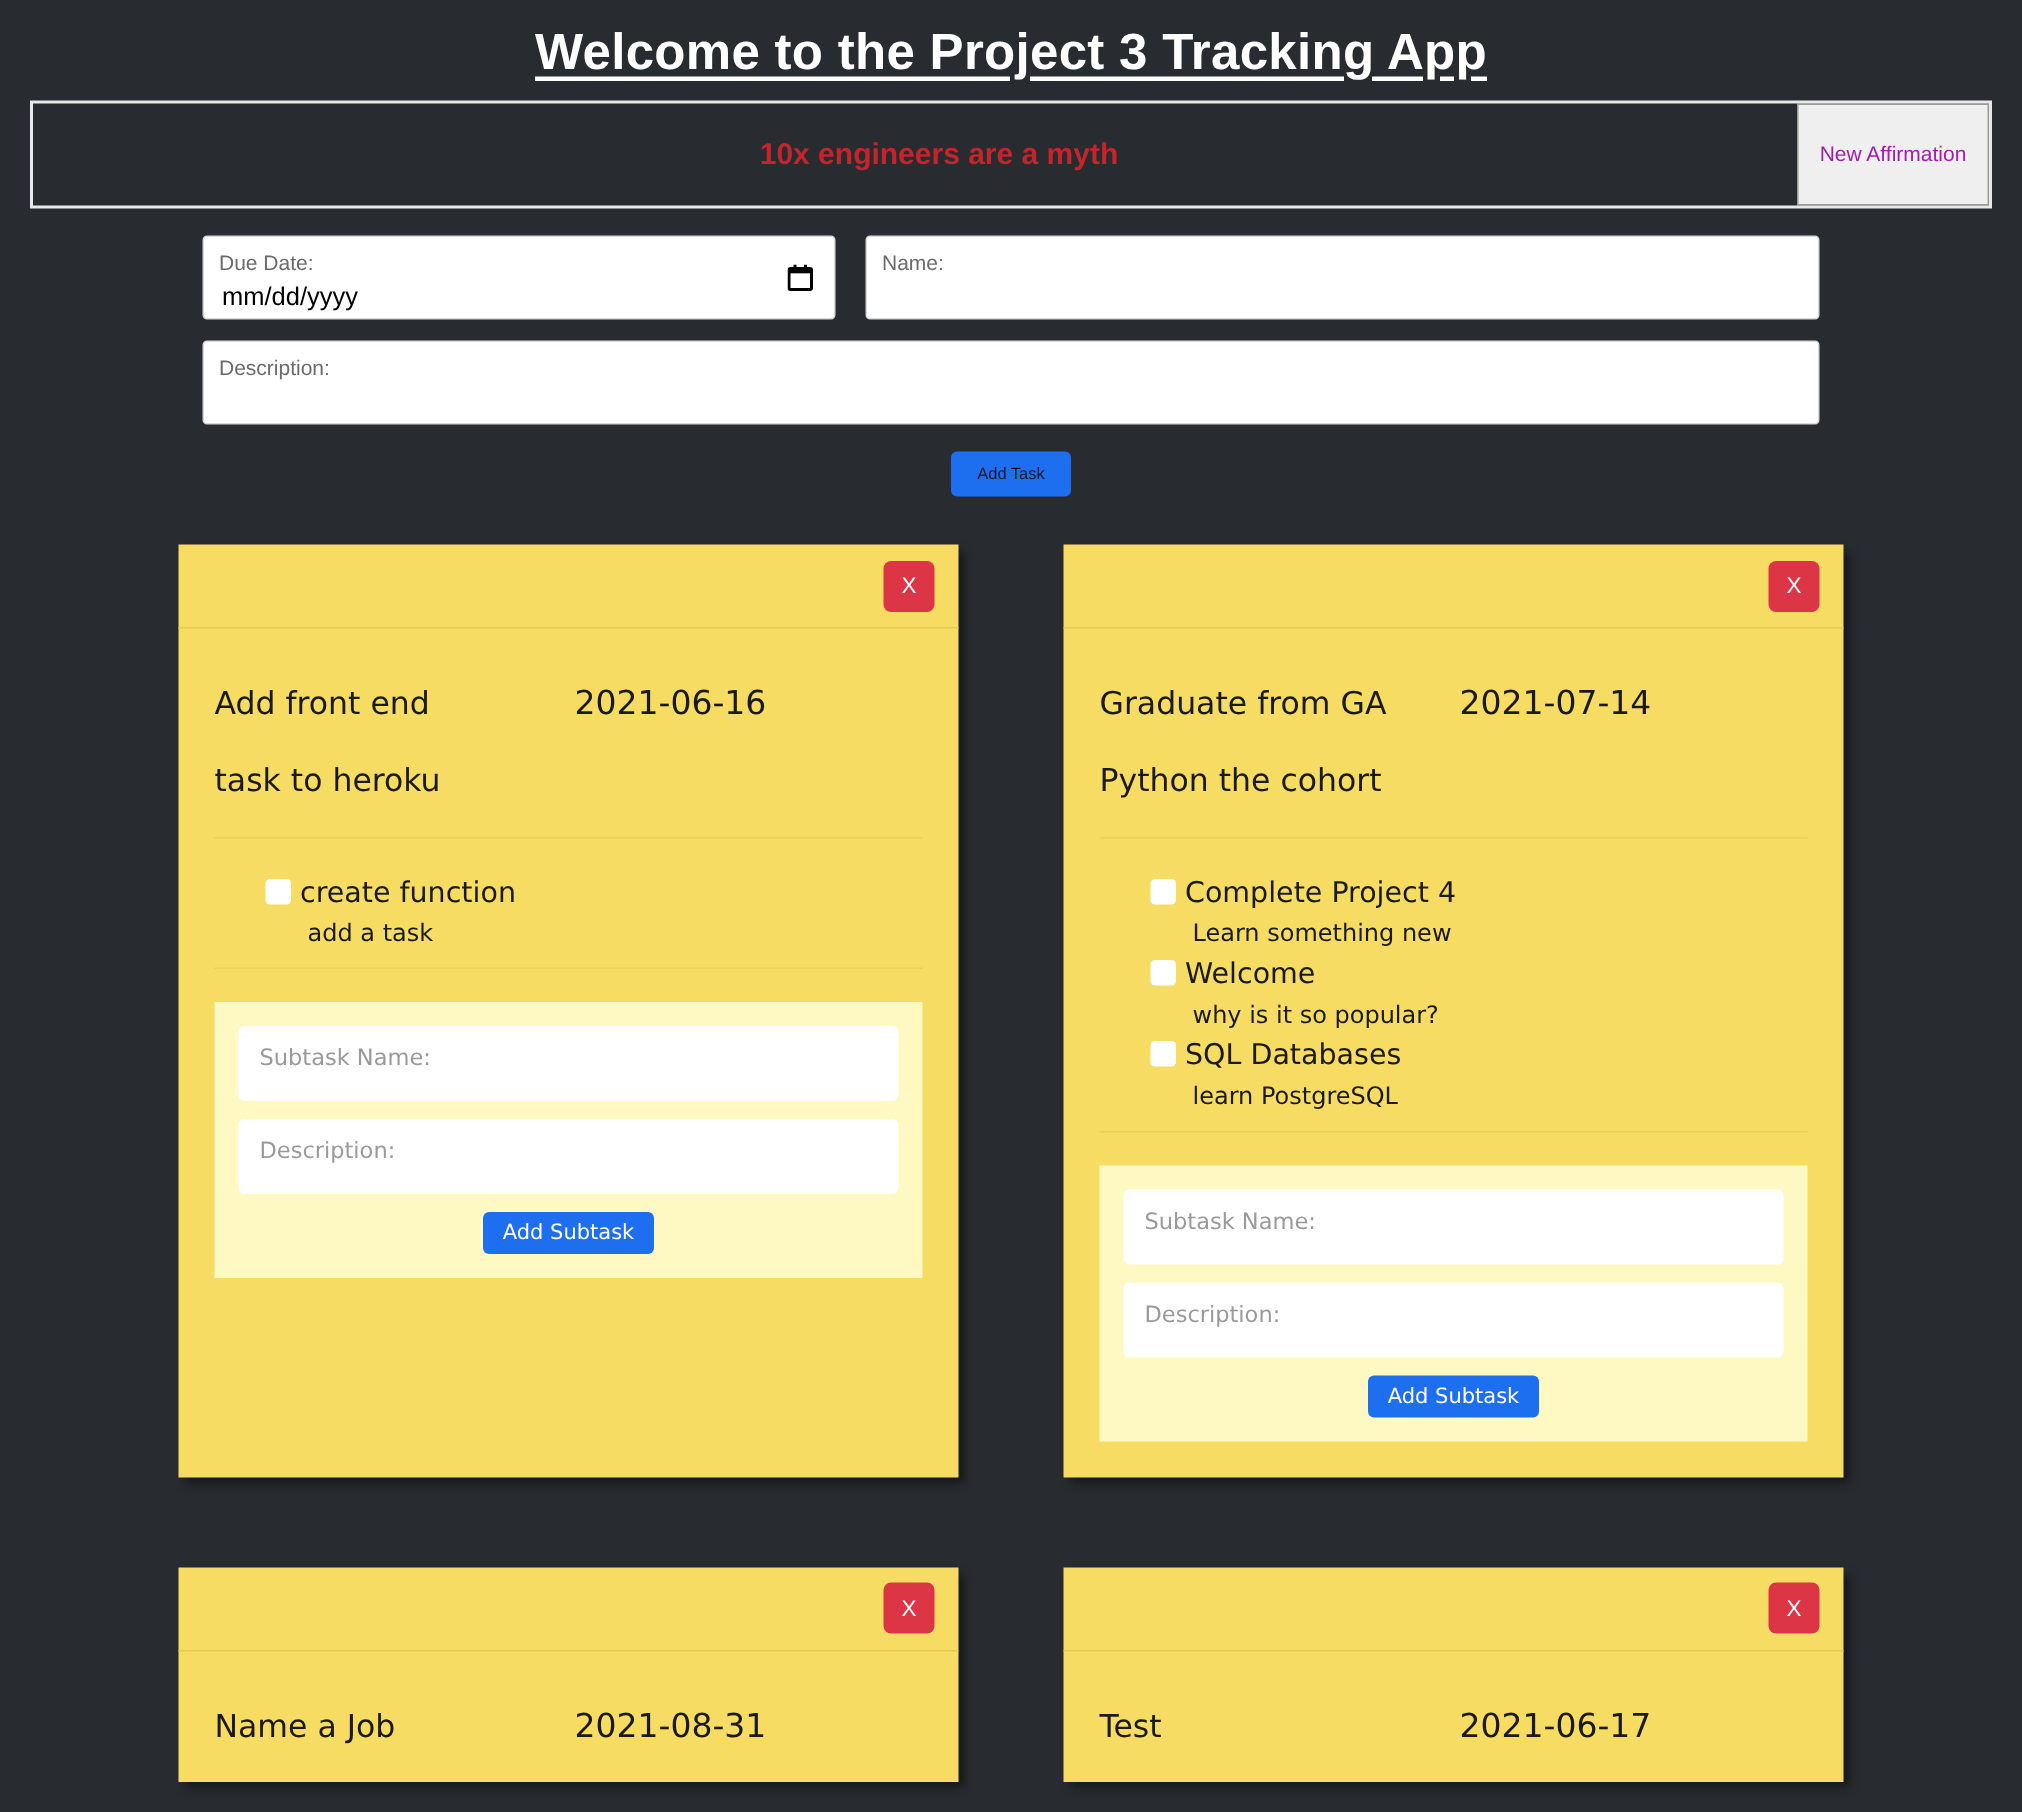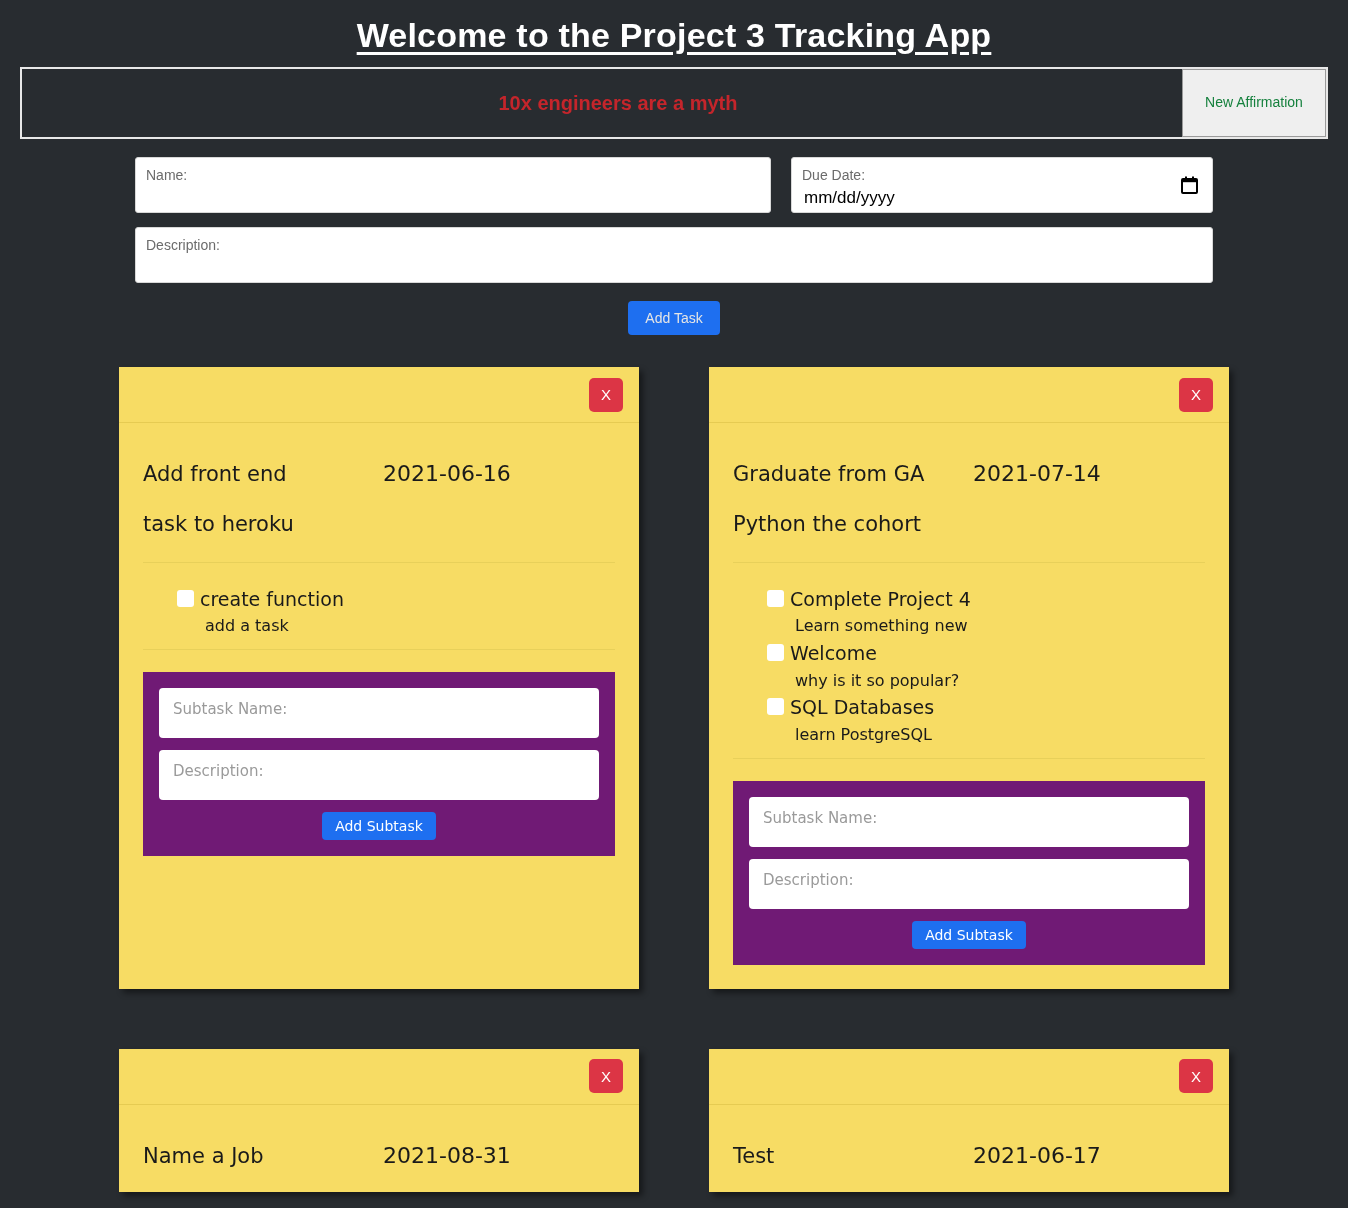--- a/index.html
+++ b/index.html
@@ -39,24 +39,24 @@
     align-items: center;
     justify-content: center;
   }
   .affirm-text {
     color: #c4252b;
     font-size: 20px;
     font-weight: bold;
     margin-left: 32px;
   }
   .affirm-btn {
-    width: 144px;
+    width: 128px;
     background: #efefef;
     border: 1px solid #9a9a9a;
-    color: #15803d;
+    color: #a21caf;
     font-size: 14px;
     line-height: 1.25;
     cursor: pointer;
     font-family: "Liberation Sans", sans-serif;
     padding: 0;
   }
 
   
   .form-area {
     width: 1078px;
@@ -98,25 +98,25 @@
     top: 50%;
     transform: translateY(-50%);
     width: 17px;
     height: 18px;
     cursor: pointer;
   }
 
   .add-task-wrap { text-align: center; margin-top: 18px; }
   .add-task-btn {
     background: #1e6ff0;
-    color: #e5e5e5;
+    color: #0f172a;
     border: none;
     border-radius: 4px;
     padding: 9px 17px;
-    font-size: 14px;
+    font-size: 11px;
     cursor: pointer;
     font-family: "Liberation Sans", sans-serif;
   }
 
   
   .cards {
     width: 1110px;
     margin: 32px auto 0 auto;
     display: flex;
     flex-wrap: wrap;
@@ -194,21 +194,21 @@
     cursor: pointer;
   }
   .subtask-sub {
     font-size: 16px;
     color: #1a1a1a;
     padding-left: 28px;
     line-height: 1.55;
   }
 
   .subform {
-    background: #701a75;
+    background: #fef9c3;
     margin-top: 22px;
     padding: 16px;
   }
   .subfield {
     background: #ffffff;
     border-radius: 4px;
     height: 50px;
     position: relative;
     margin-bottom: 12px;
   }
@@ -239,35 +239,35 @@
 
 <div class="affirm-bar">
   <div class="affirm-text-wrap">
     <span class="affirm-text">10x engineers are a myth</span>
   </div>
   <button class="affirm-btn">New Affirmation</button>
 </div>
 
 <div class="form-area">
   <div class="form-row">
-    <div class="field field-name">
-      <span class="ph">Name:</span>
-    </div>
     <div class="field field-date">
       <span class="ph">Due Date:</span>
       <span class="date-value">mm/dd/yyyy</span>
       <span class="cal-icon">
         <svg viewBox="0 0 17 18" width="17" height="18">
           <rect x="1" y="3" width="15" height="14" rx="1" fill="none" stroke="#000" stroke-width="2"></rect>
           <rect x="1" y="3" width="15" height="3.2" fill="#000"></rect>
           <rect x="4" y="0.5" width="2" height="3.5" fill="#000"></rect>
           <rect x="11" y="0.5" width="2" height="3.5" fill="#000"></rect>
         </svg>
       </span>
     </div>
+    <div class="field field-name">
+      <span class="ph">Name:</span>
+    </div>
   </div>
   <div class="field field-desc">
     <span class="ph">Description:</span>
   </div>
   <div class="add-task-wrap">
     <button class="add-task-btn">Add Task</button>
   </div>
 </div>
 
 <div class="cards" id="cards-container">

